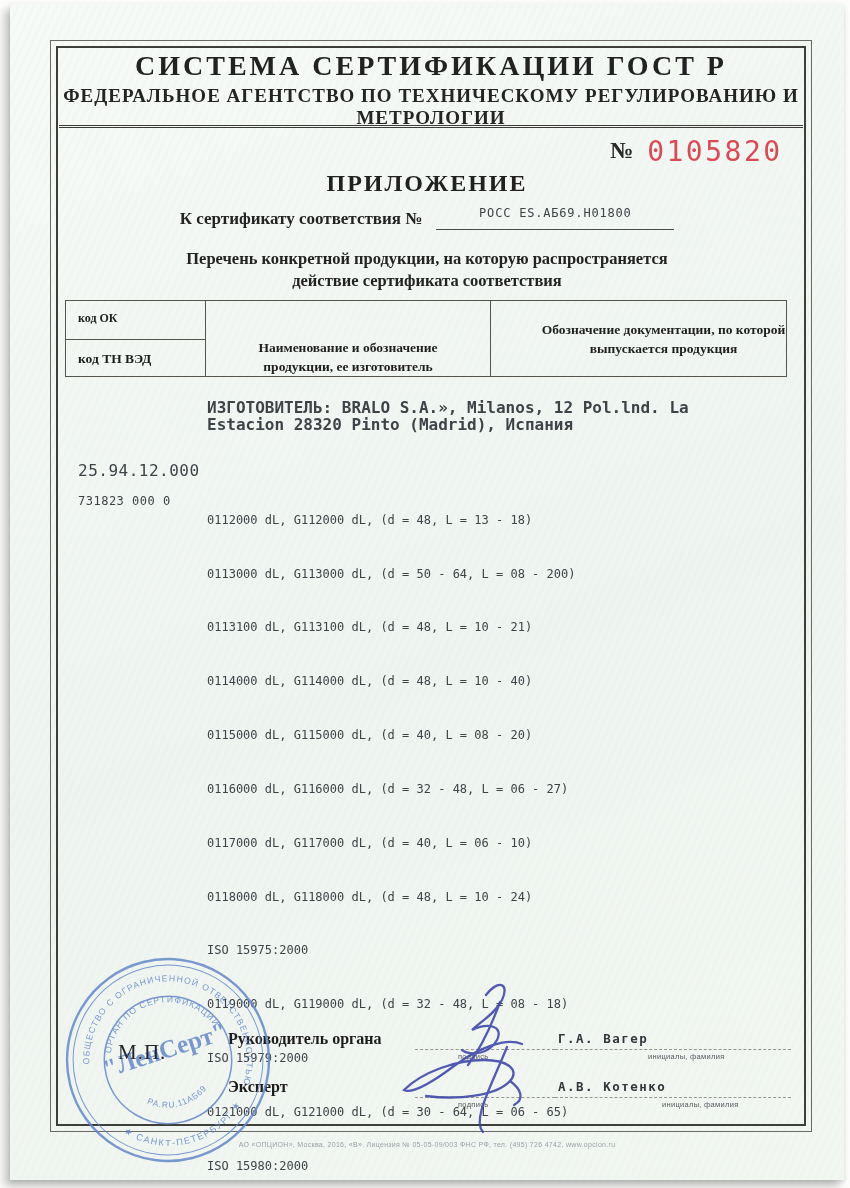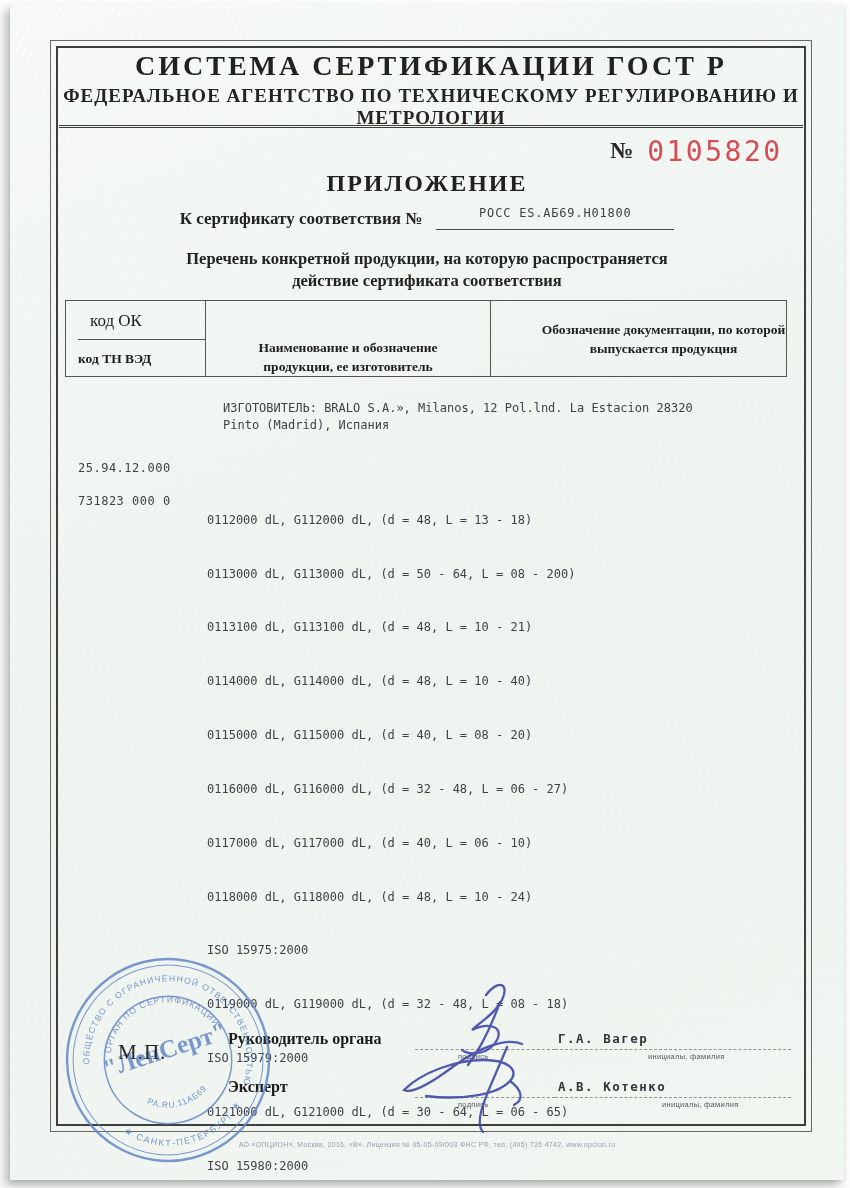--- a/index.html
+++ b/index.html
@@ -22,30 +22,30 @@
   .doc-number .nval{font-family:"DejaVu Sans Mono",monospace;font-size:28px;letter-spacing:2.5px;color:#d94a55;}
   .title{position:absolute;left:0;right:0;top:166px;text-align:center;font-size:24px;font-weight:bold;letter-spacing:2px;color:#212121;}
   .cert-line{position:absolute;left:0;right:0;top:205px;text-align:center;white-space:nowrap;}
   .cert-label{font-size:17px;font-weight:bold;color:#232323;}
   .cert-value{display:inline-block;min-width:238px;margin-left:14px;border-bottom:1px solid #4c4c48;
     font-family:"DejaVu Sans Mono",monospace;font-size:12px;letter-spacing:.8px;color:#3f4347;
     padding-bottom:9px;transform:translateY(-7px);text-align:center;}
   .desc{position:absolute;left:0;right:0;top:244px;text-align:center;font-size:16.5px;font-weight:bold;line-height:22px;color:#232323;}
   .thead{position:absolute;left:55px;top:296px;width:722px;height:77px;border:1px solid #55554e;display:flex;}
   .th1{width:140px;border-right:1px solid #55554e;position:relative;}
-  .th1a{position:absolute;top:0;left:12px;right:0;height:39px;border-bottom:1px solid #55554e;padding:10px 0 0 12px;font-size:17px;font-weight:normal;}
+  .th1a{position:absolute;top:0;left:0;right:0;height:39px;border-bottom:1px solid #55554e;padding:10px 0 0 12px;font-size:12px;font-weight:bold;}
   .th1b{position:absolute;top:39px;left:0;right:0;bottom:0;padding:11px 0 0 12px;font-size:13.5px;font-weight:bold;}
   .th2{width:285px;border-right:1px solid #55554e;display:flex;align-items:flex-end;justify-content:center;text-align:center;}
   .th3{flex:1;display:flex;align-items:center;justify-content:flex-end;text-align:center;}
   .th2 span,.th3 span{display:inline-block;font-size:13.5px;font-weight:bold;line-height:19px;}
   .th2 span{width:215px;}
   .th3 span{width:245px;}
   .mono{font-family:"DejaVu Sans Mono",monospace;color:#3f4347;}
-  .manufacturer{position:absolute;left:213px;top:396px;width:500px;font-size:12px;line-height:16.5px;letter-spacing:0;}
-  .code-ok{position:absolute;left:68px;top:457px;font-size:12px;letter-spacing:.5px;text-align:right;}
+  .manufacturer{position:absolute;left:197px;top:396px;width:500px;font-size:16px;line-height:16.5px;letter-spacing:0;font-weight:bold;}
+  .code-ok{position:absolute;left:68px;top:457px;font-size:16px;letter-spacing:.5px;text-align:right;}
   .code-tnved{position:absolute;left:68px;top:490px;font-size:12px;letter-spacing:.5px;}
   .products{position:absolute;left:197px;top:456px;font-size:12px;line-height:13.45px;white-space:pre;}
   .sig-role1{position:absolute;left:218px;top:1026px;font-size:16px;font-weight:bold;color:#1c1c1c;}
   .sig-role2{position:absolute;left:218px;top:1074px;font-size:16px;font-weight:bold;color:#1c1c1c;}
   .sigline{position:absolute;border-top:1px dashed #96968f;height:0;}
   .sl1a{left:405px;top:1045px;width:140px;}
   .sl1b{left:545px;top:1045px;width:236px;}
   .sl2a{left:405px;top:1093px;width:140px;}
   .sl2b{left:545px;top:1093px;width:236px;}
   .tinylabel{position:absolute;font-family:"Liberation Sans",sans-serif;font-size:7.5px;color:#55595c;letter-spacing:.3px;}

